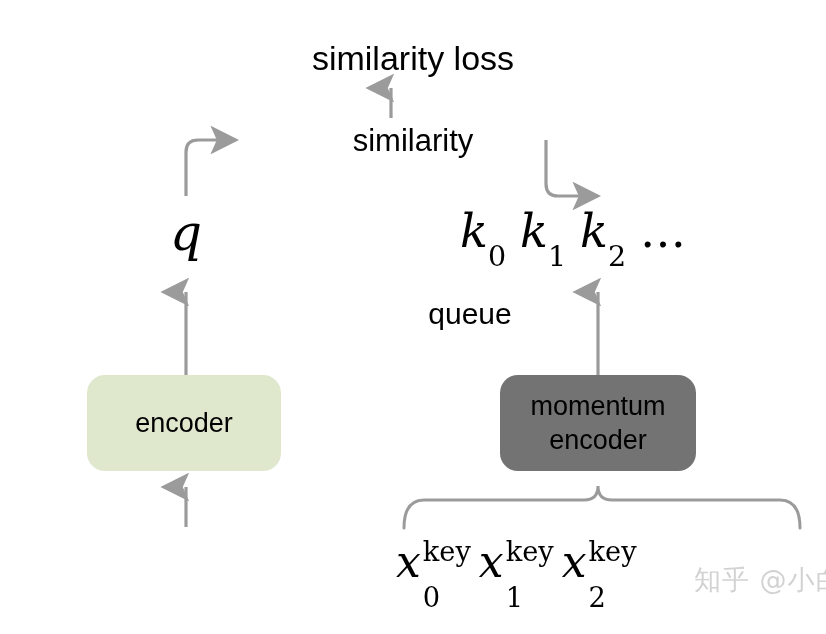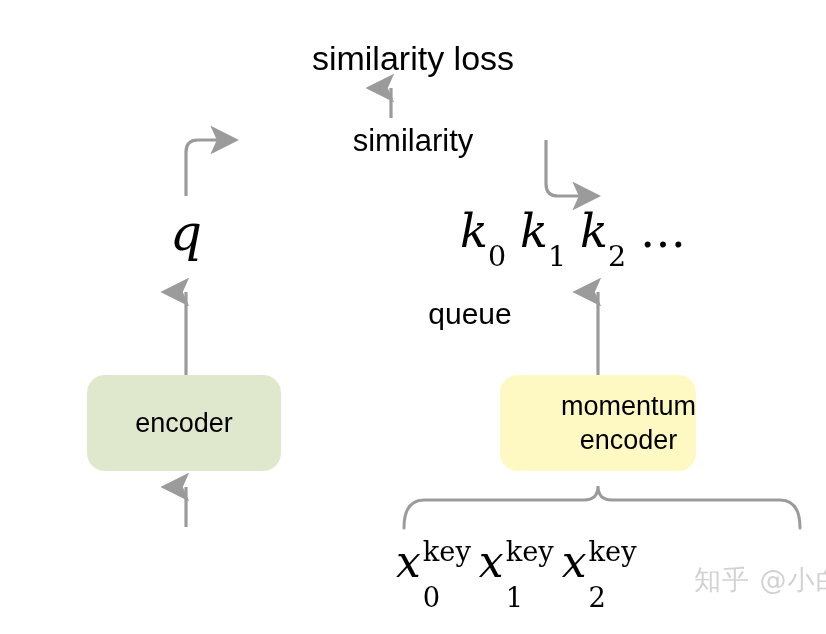--- a/index.html
+++ b/index.html
@@ -119,22 +119,21 @@
     font-family: "Liberation Sans", sans-serif;
     font-size: 27px;
     line-height: 34px;
   }
   #encoder-box {
     left: 87px; top: 375px; width: 194px; height: 96px;
     background: #dfe8cd;
   }
   #momentum-encoder-box {
     left: 500px; top: 375px; width: 196px; height: 96px;
-    background: #fef9c3;
-    justify-content: flex-end;
+    background: #737373;
   }
 
   
   #arrow-layer {
     left: 0; top: 0;
     width: 826px; height: 634px;
     pointer-events: none;
   }
 
   

